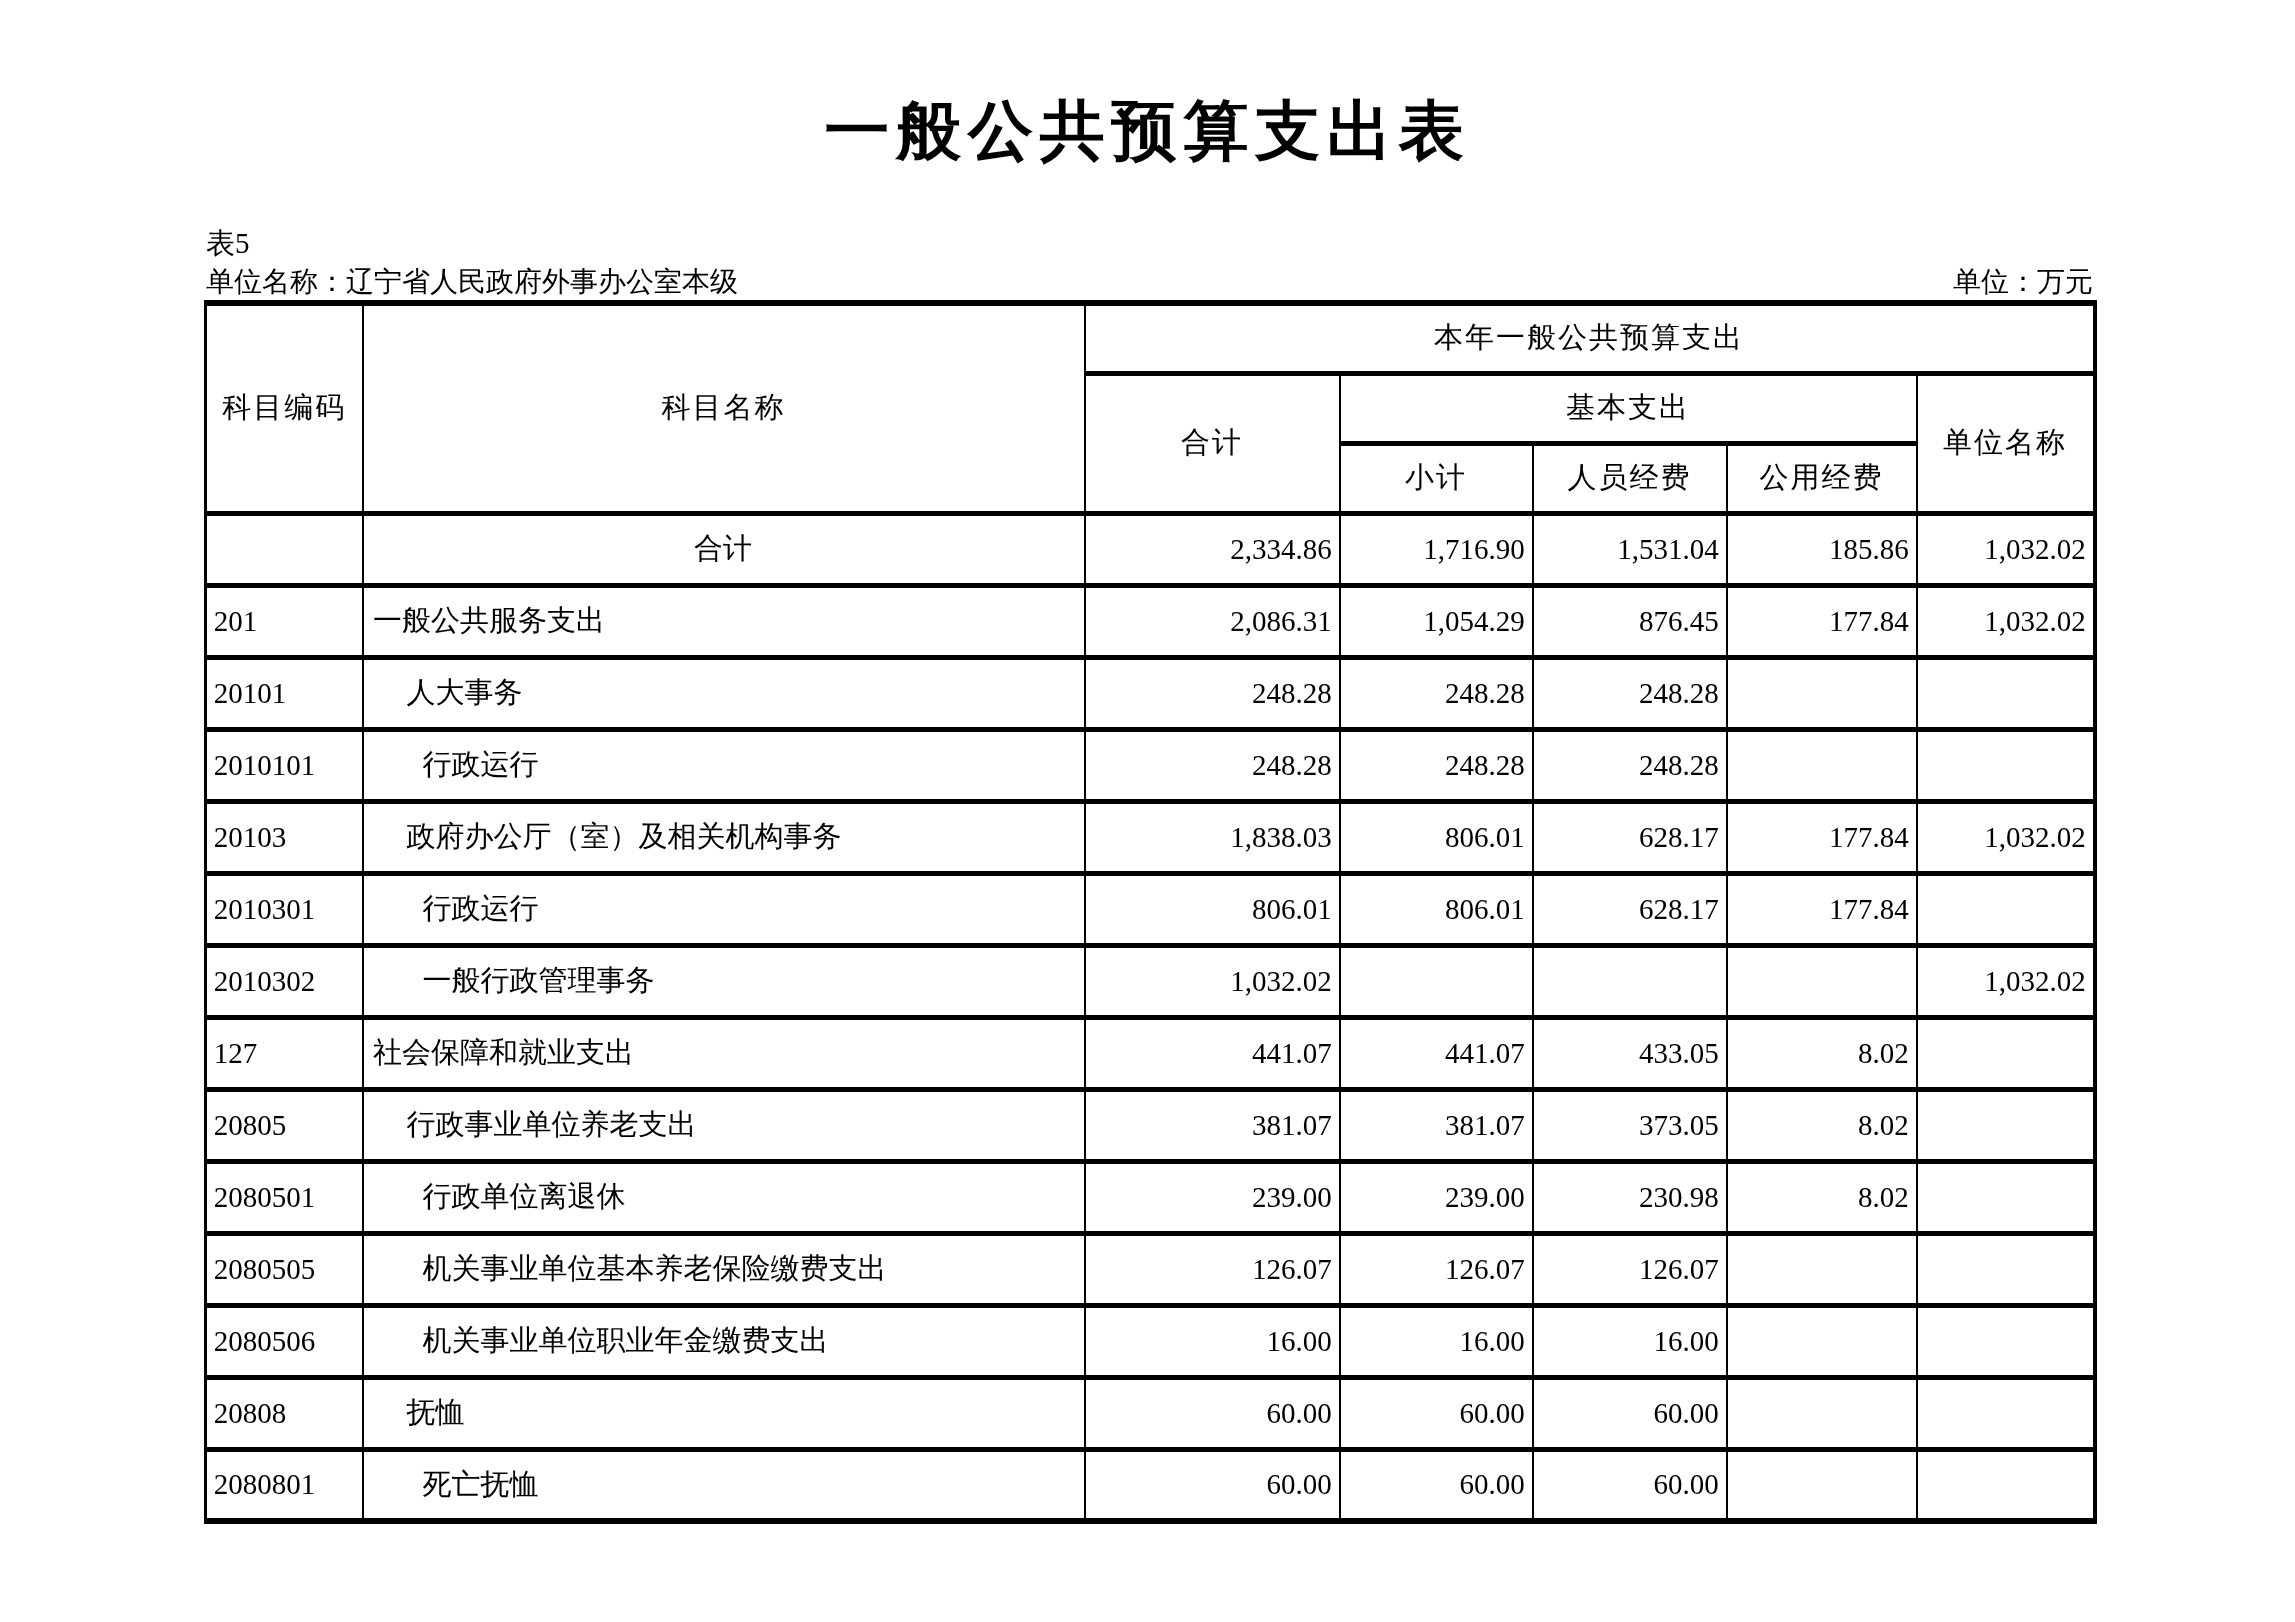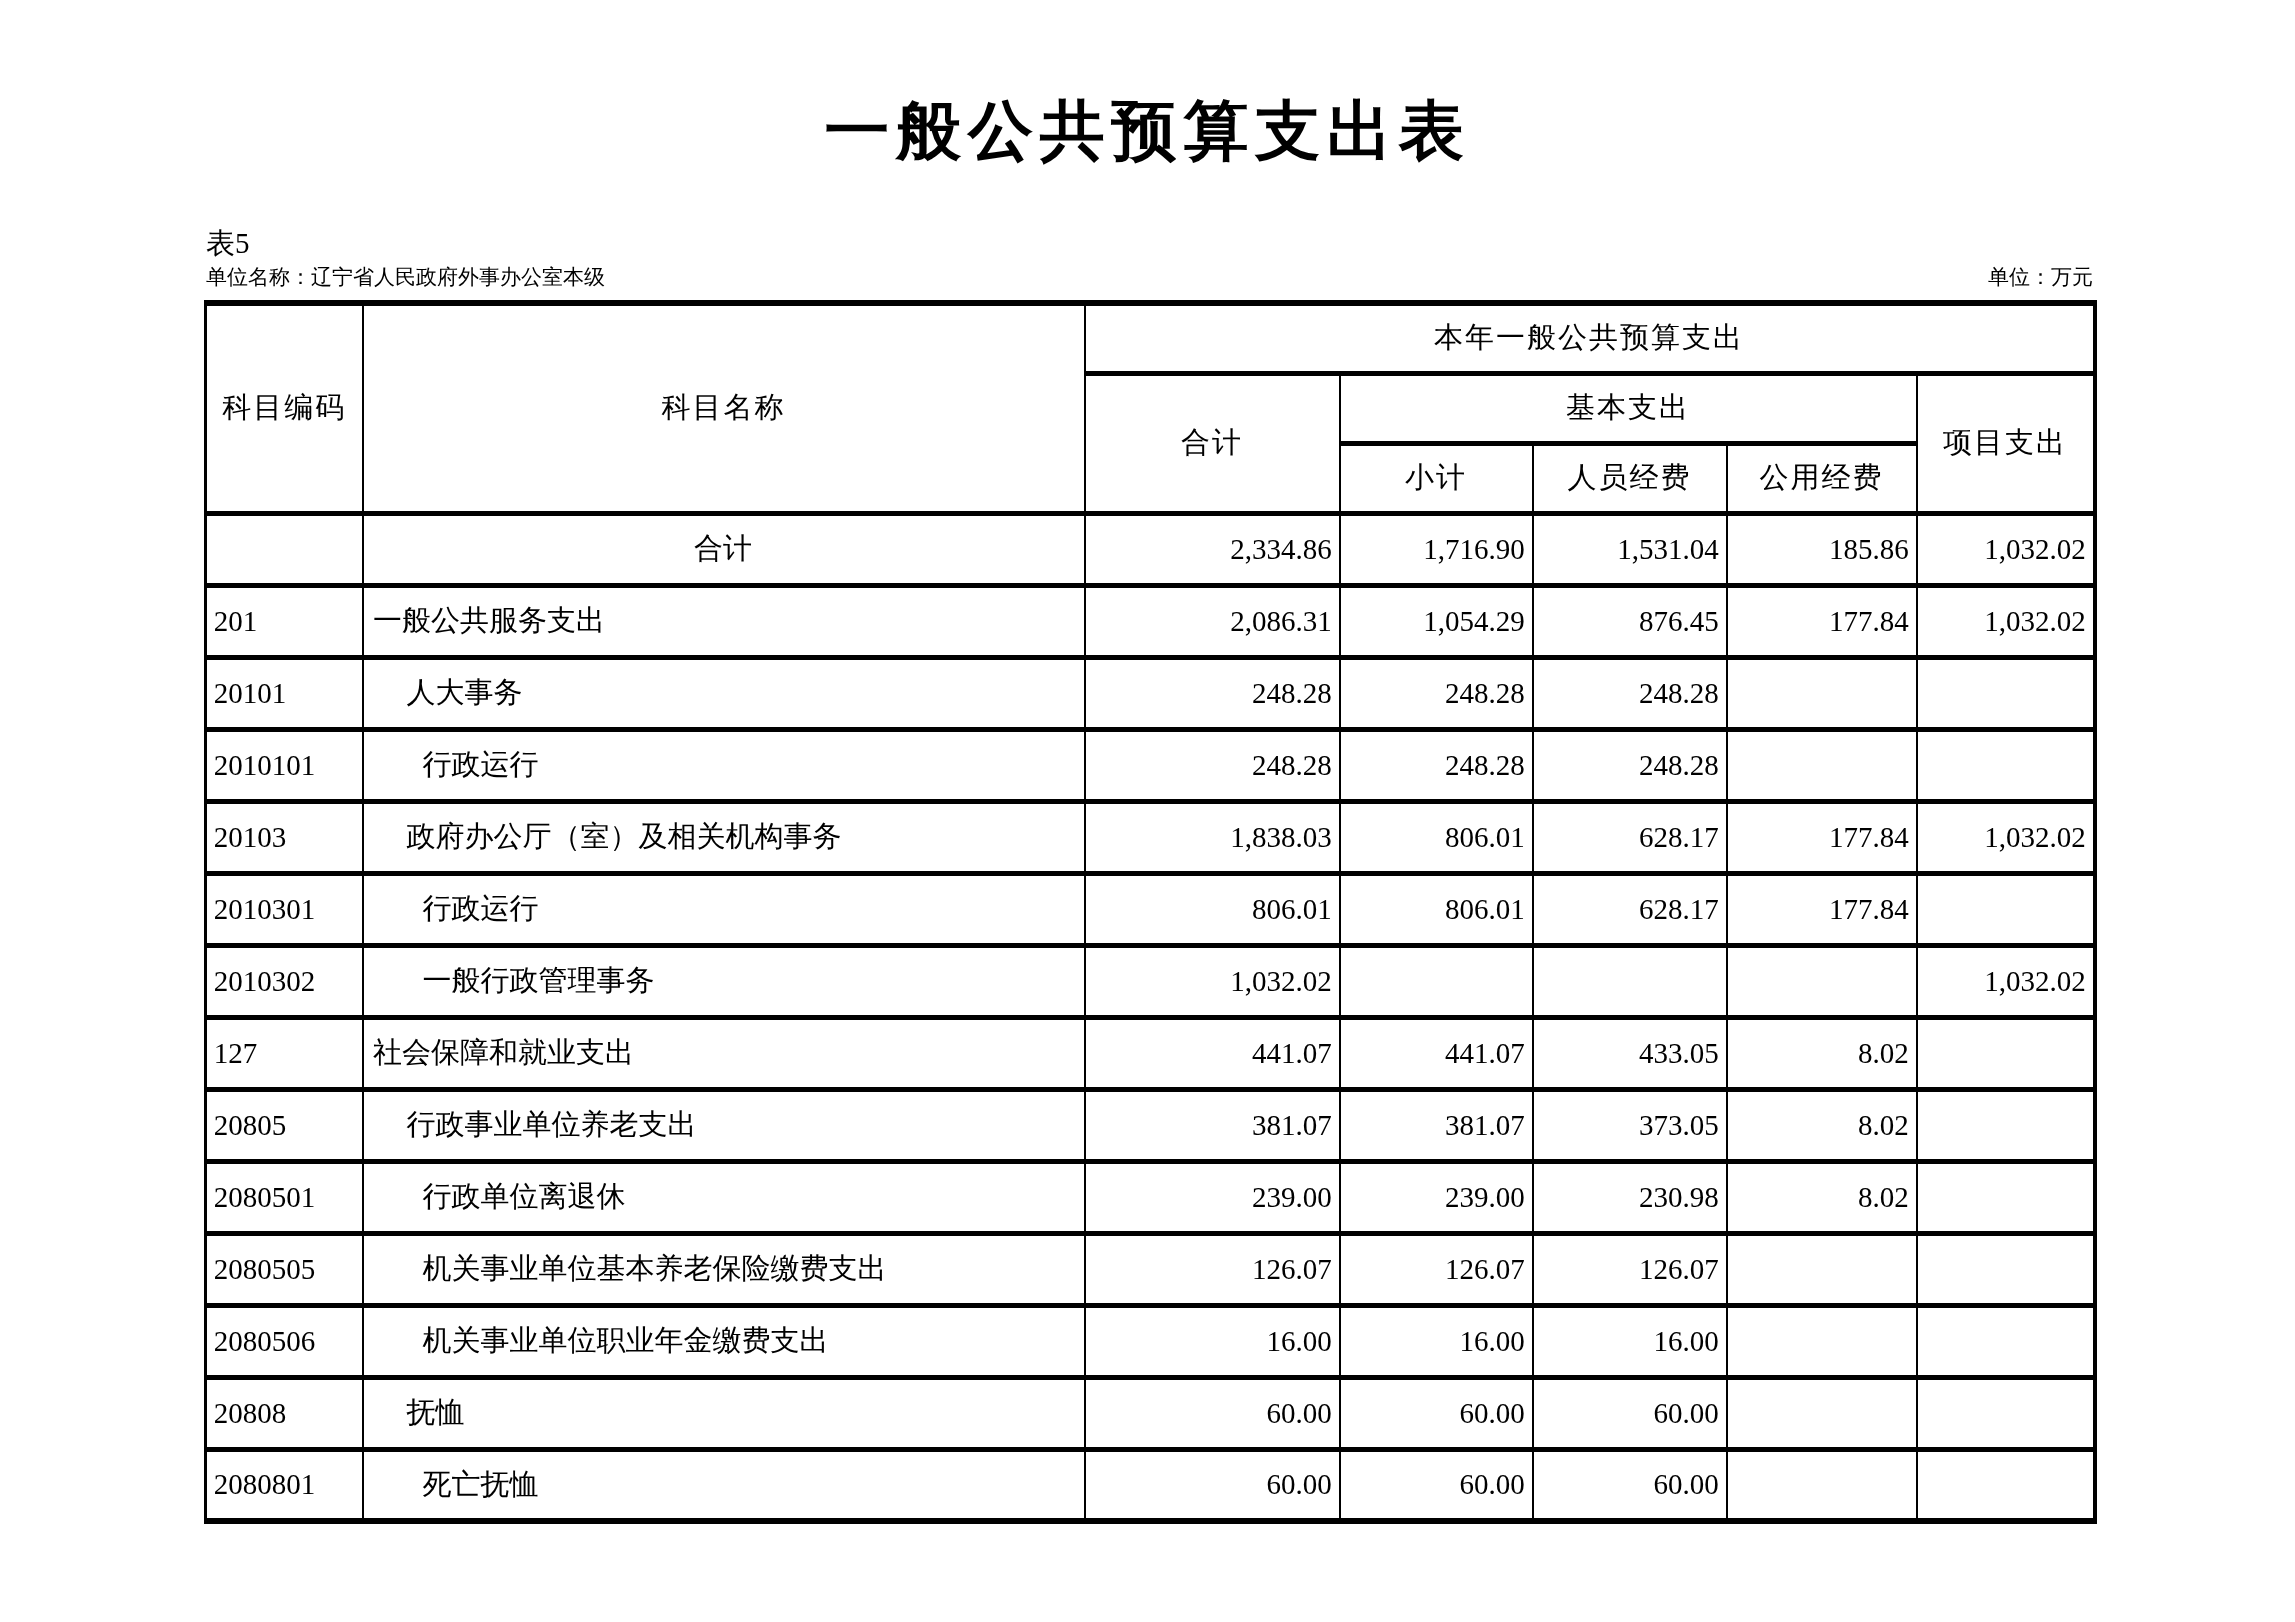--- a/index.html
+++ b/index.html
@@ -33,21 +33,21 @@
     left: 206px;
     font-size: 29px;
   }
   .unit-row {
     position: absolute;
     top: 263px;
     left: 206px;
     width: 1887px;
     display: flex;
     justify-content: space-between;
-    font-size: 21px;
+    font-size: 28px;
   }
   table.budget {
     position: absolute;
     top: 300px;
     left: 204px;
     width: 1888px;
     border-collapse: collapse;
     table-layout: fixed;
     border-top: 6.8px solid #000;
     border-bottom: 6.8px solid #000;
@@ -113,21 +113,21 @@
     </colgroup>
     <thead>
       <tr class="h1">
         <th rowspan="3">科目编码</th>
         <th rowspan="3">科目名称</th>
         <th colspan="5">本年一般公共预算支出</th>
       </tr>
       <tr class="h2">
         <th rowspan="2">合计</th>
         <th colspan="3">基本支出</th>
-        <th rowspan="2">项目支出</th>
+        <th rowspan="2">单位名称</th>
       </tr>
       <tr class="h3">
         <th>小计</th>
         <th>人员经费</th>
         <th>公用经费</th>
       </tr>
     </thead>
     <tbody>
         <tr class="data-row">
           <td class="code"></td>

